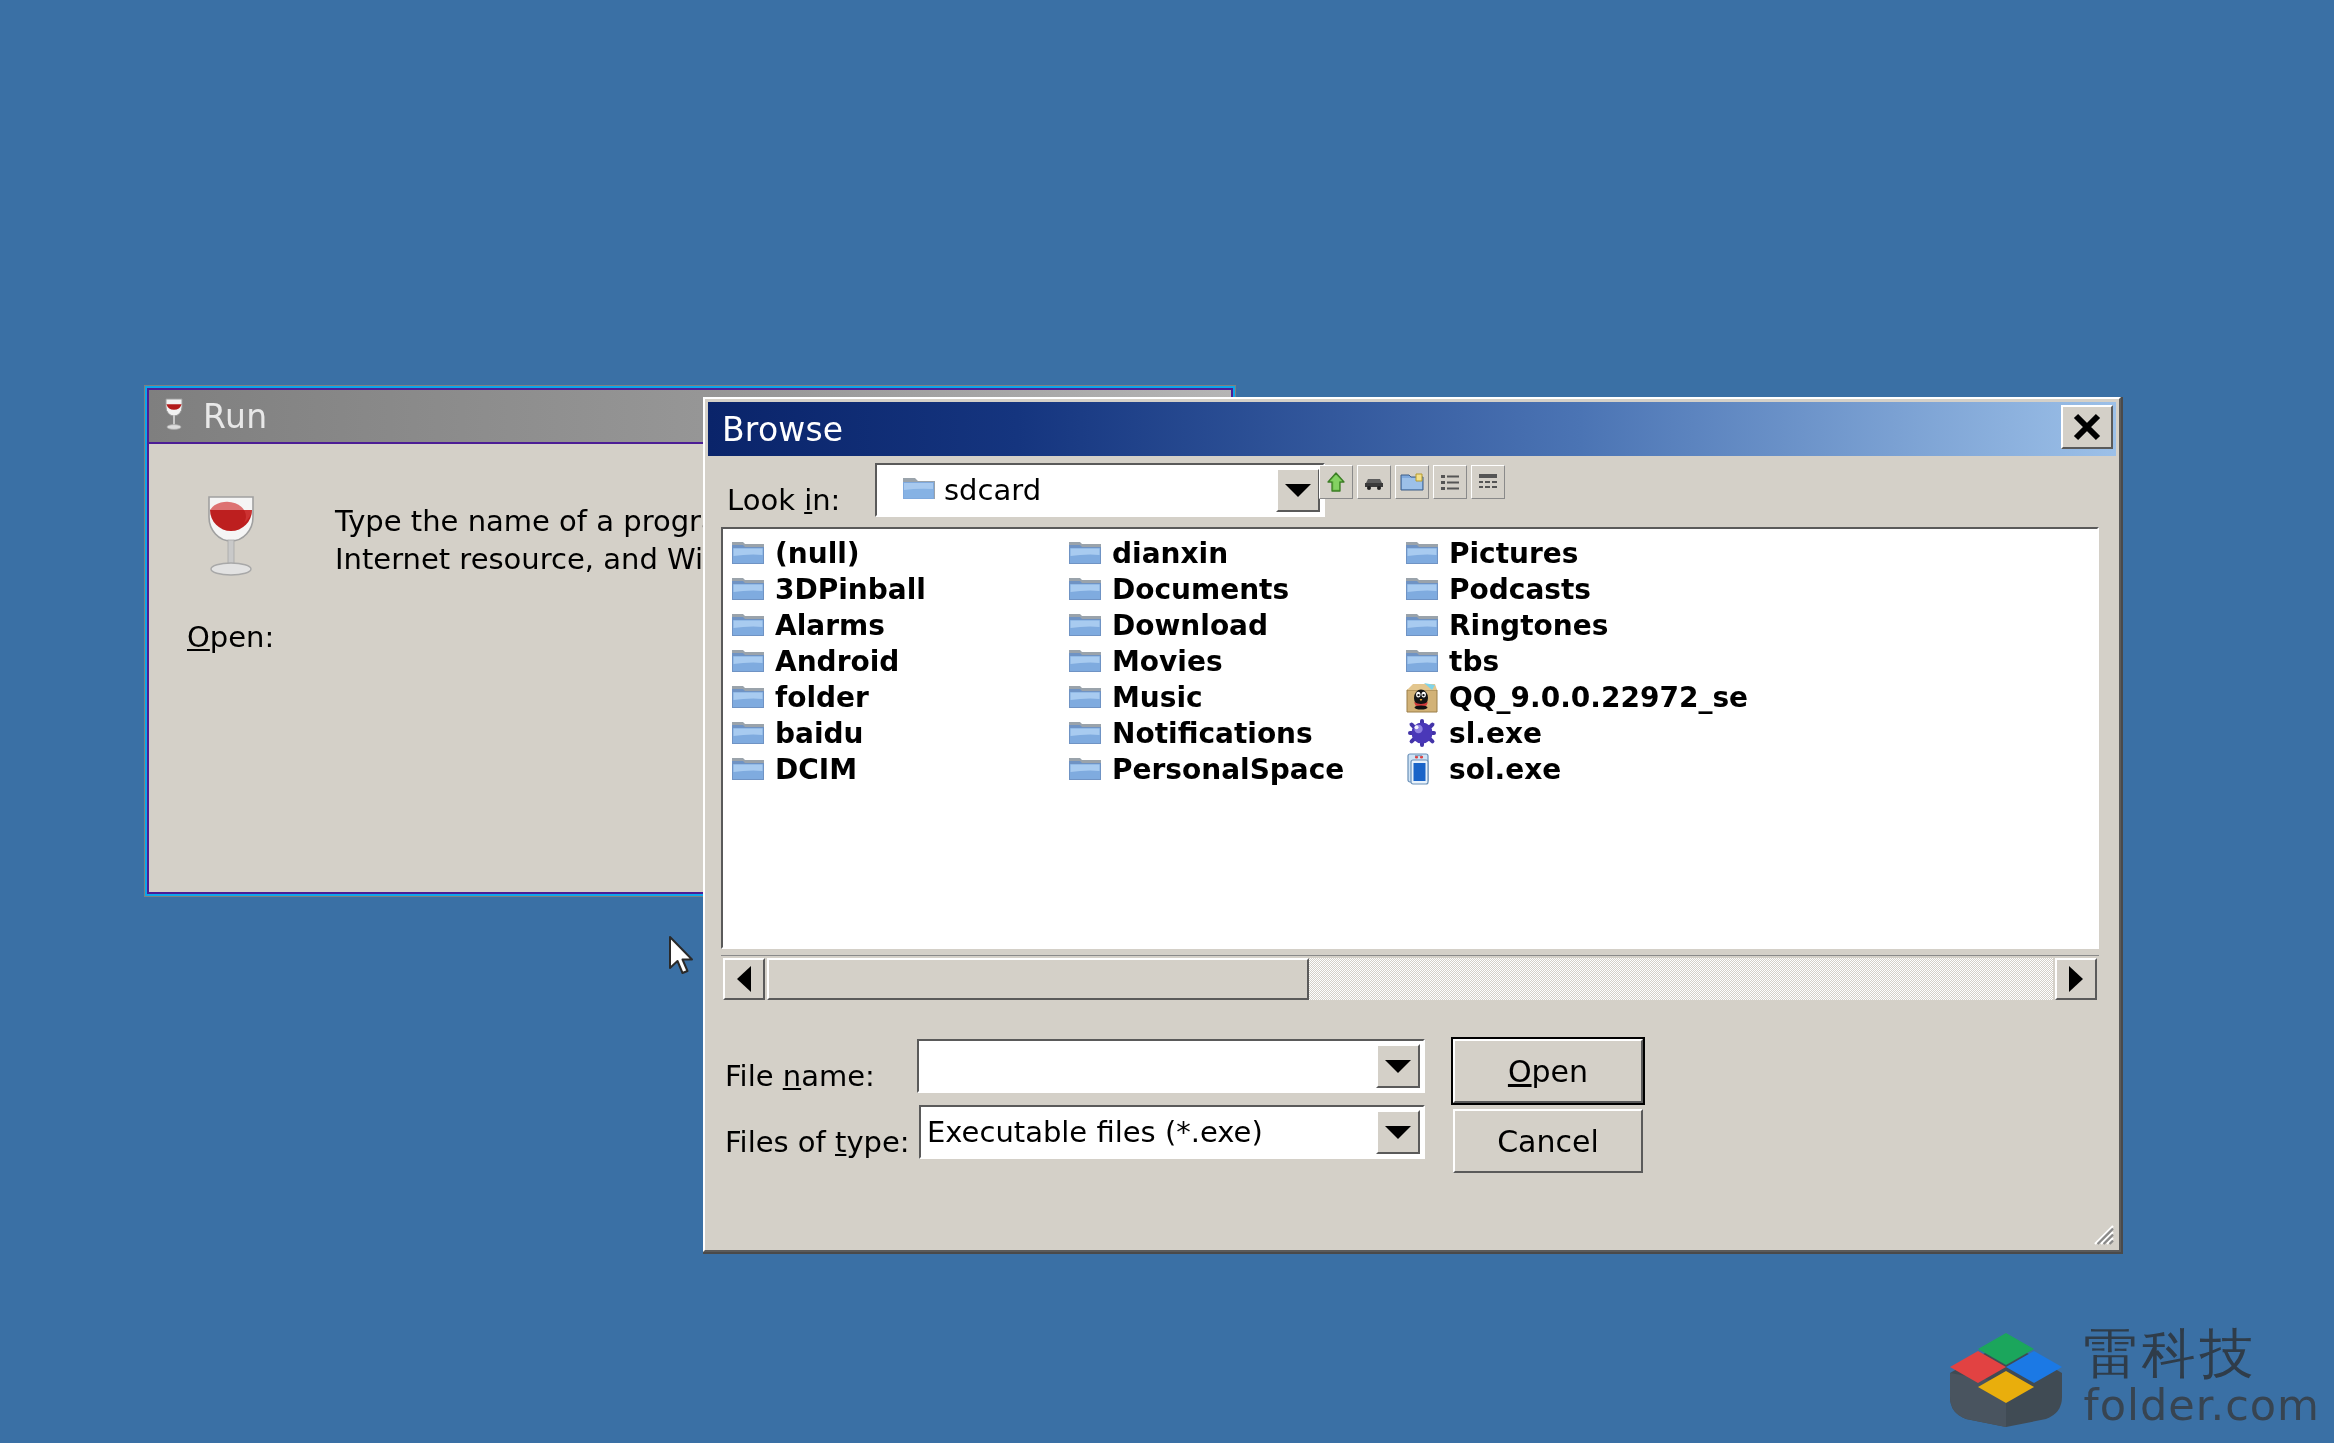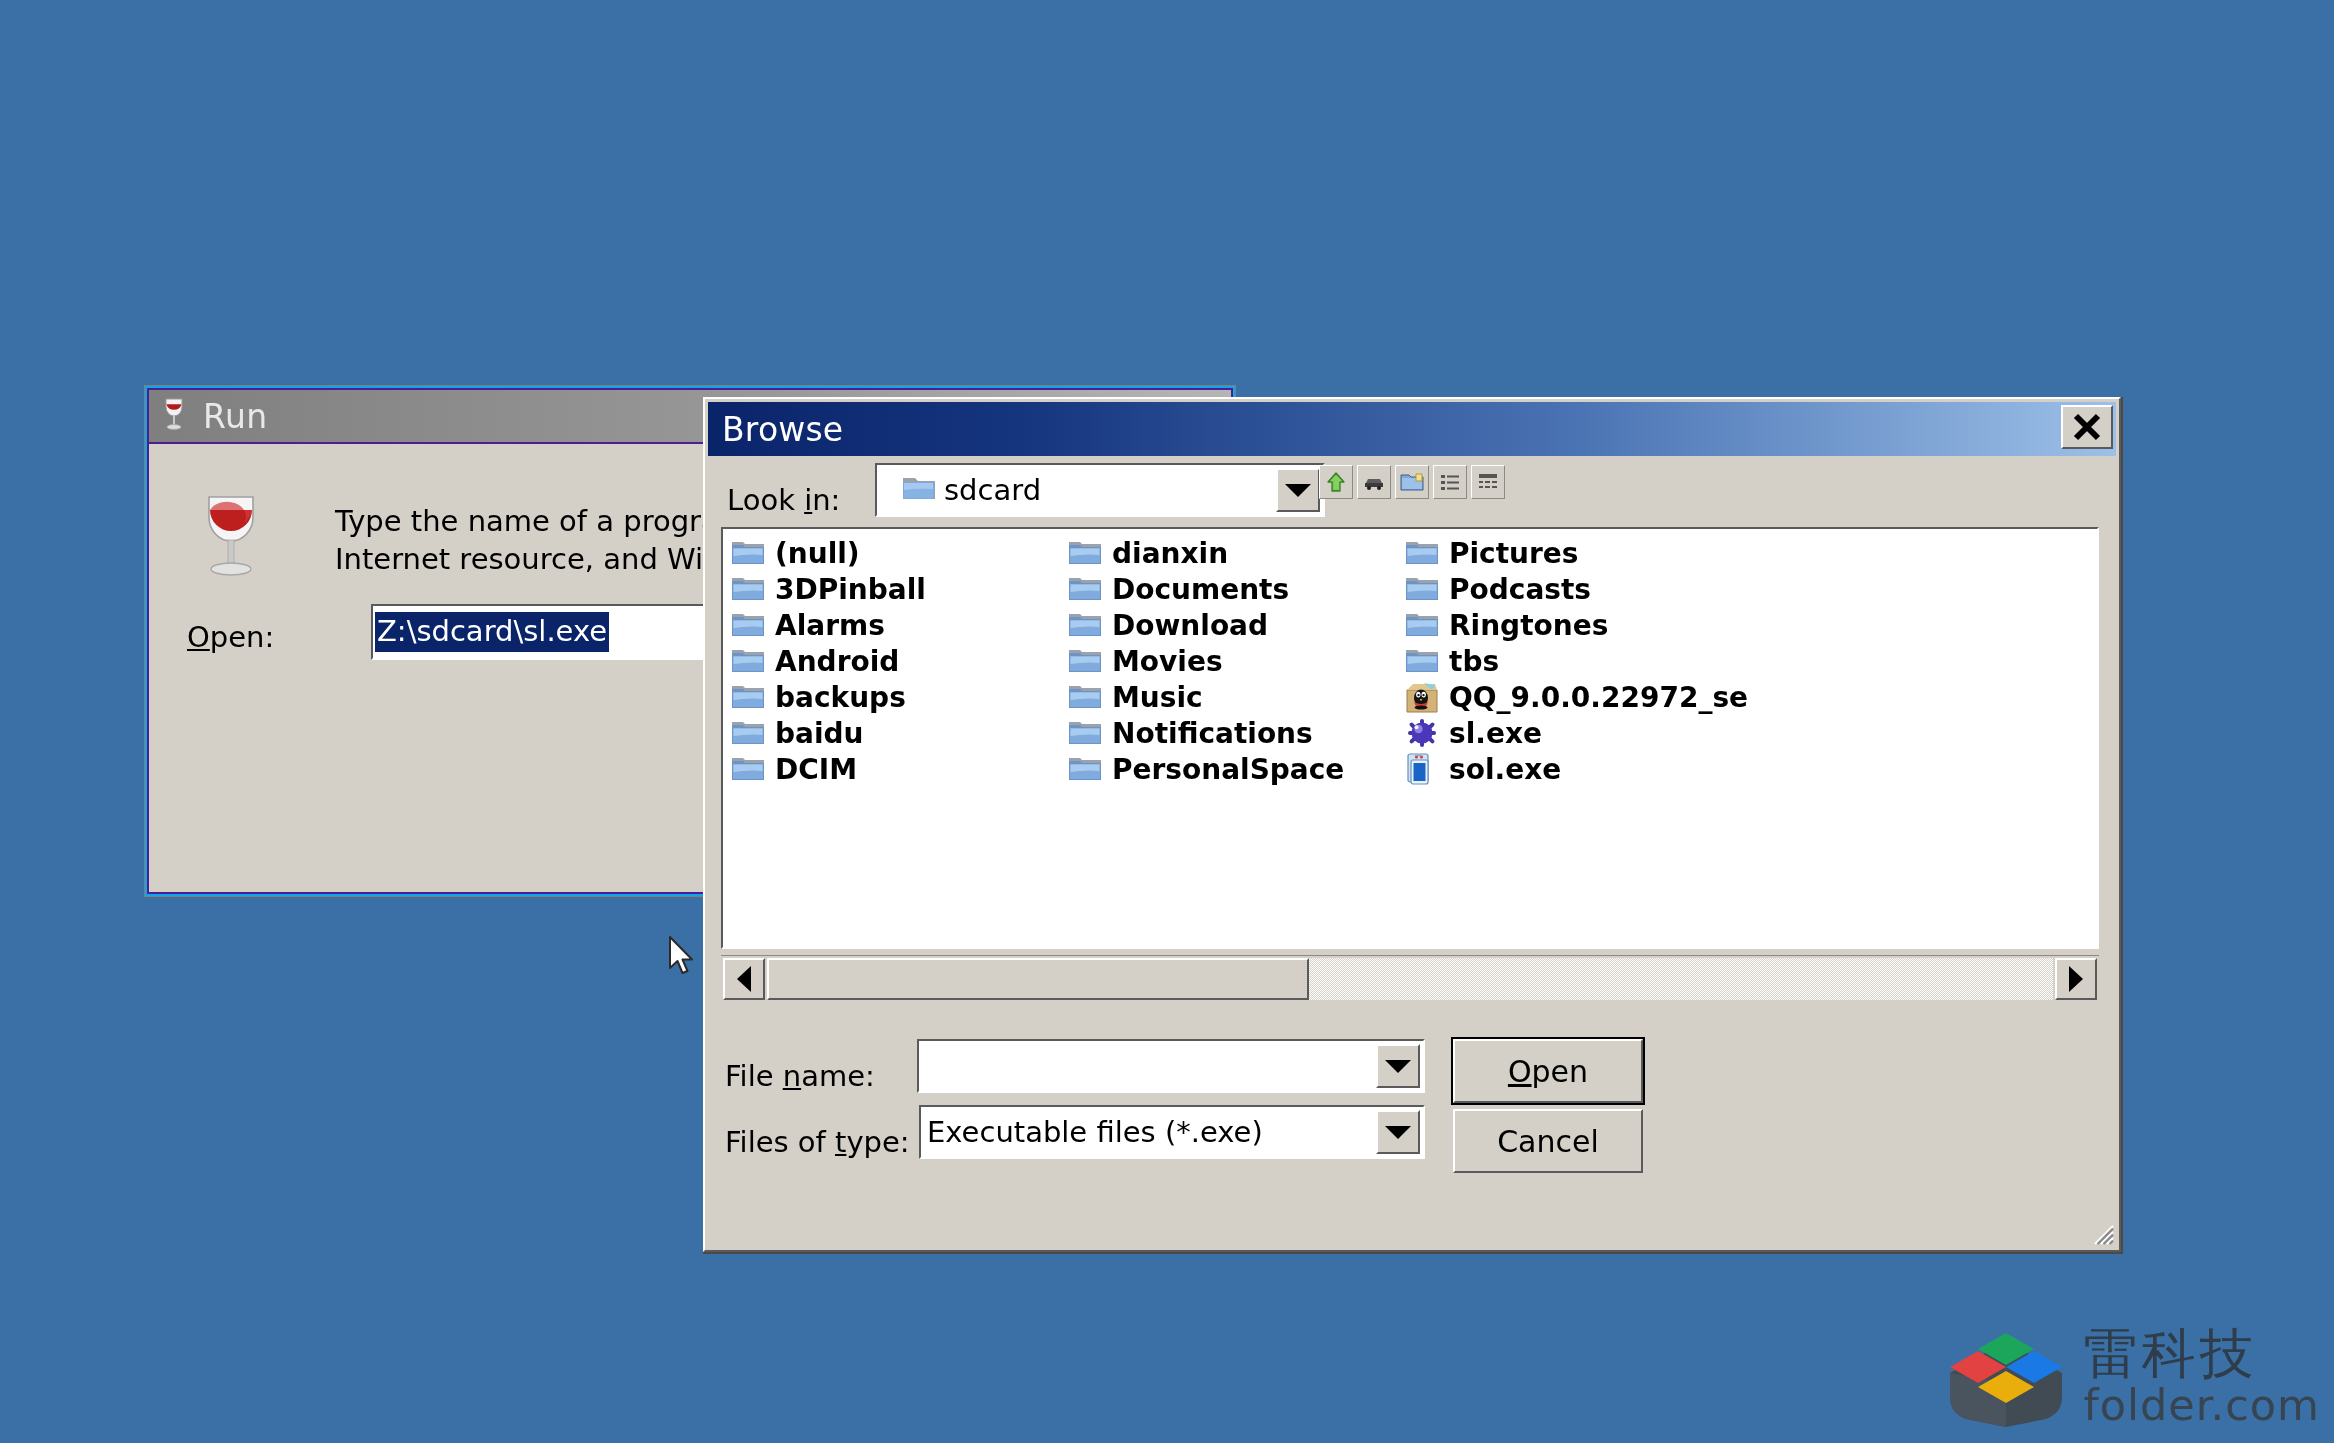--- a/index.html
+++ b/index.html
@@ -344,23 +344,20 @@
         <path d="M14 5 h44 v20 a22 24 0 0 1 -44 0 z" fill="#f5f5f5" stroke="#a0a0a0" stroke-width="1.6"></path>
         <path d="M15 18 h42 a21 21 0 0 1 -42 0 z" fill="#bd1f1f"></path>
         <path d="M15 18 h42 a21 21 0 0 1 -8 13 a18 14 0 0 0 -34 -13 z" fill="#d33a3a" opacity="0.7"></path>
         <rect x="33" y="48" width="6" height="24" fill="#c9c9c9" stroke="#a8a8a8" stroke-width="0.8"></rect>
         <ellipse cx="36" cy="77" rx="20" ry="6" fill="#e2e2e2" stroke="#a8a8a8" stroke-width="1.4"></ellipse>
       </svg>
     </span>
     <div id="run-desc">Type the name of a program, folder, document, or
 Internet resource, and Windows will open it for you.</div>
     <div id="run-open-label"><span class="ul">O</span>pen:</div>
-    <div id="run-open-field" class="sunken">
-      <span id="run-open-value">Z:\sdcard\sl.exe</span>
-    </div>
     <div id="run-ok-btn" class="btn default">OK</div>
   </div>
 </div>
 
 <div id="browse-window">
 
   <div id="browse-titlebar">
     <span id="browse-title-text">Browse</span>
   </div>
   <div id="browse-close-btn" class="btn">
@@ -483,21 +480,21 @@
           </div>
           <div class="file-item">
             <span style="display: inline-flex; align-items: center; width: 36px;">
               <svg width="34" height="28" viewBox="0 0 34 28">
                 <path d="M1 3 h11 l2 2 h19 v3 h-32 z" fill="#9aa3ab"></path>
                 <path d="M1 6 h11 l2 2 h19 v17 h-32 z" fill="#6f93c4"></path>
                 <path d="M2 9 h30 v15 h-30 z" fill="#7fabdf"></path>
                 <path d="M2.5 9.4 h29 v6.5 a40 11 0 0 0 -29 1.2 z" fill="#a8cbf0"></path>
               </svg>
             </span>
-            <span class="label">backups</span>
+            <span class="label">folder</span>
           </div>
           <div class="file-item">
             <span style="display: inline-flex; align-items: center; width: 36px;">
               <svg width="34" height="28" viewBox="0 0 34 28">
                 <path d="M1 3 h11 l2 2 h19 v3 h-32 z" fill="#9aa3ab"></path>
                 <path d="M1 6 h11 l2 2 h19 v17 h-32 z" fill="#6f93c4"></path>
                 <path d="M2 9 h30 v15 h-30 z" fill="#7fabdf"></path>
                 <path d="M2.5 9.4 h29 v6.5 a40 11 0 0 0 -29 1.2 z" fill="#a8cbf0"></path>
               </svg>
             </span>

